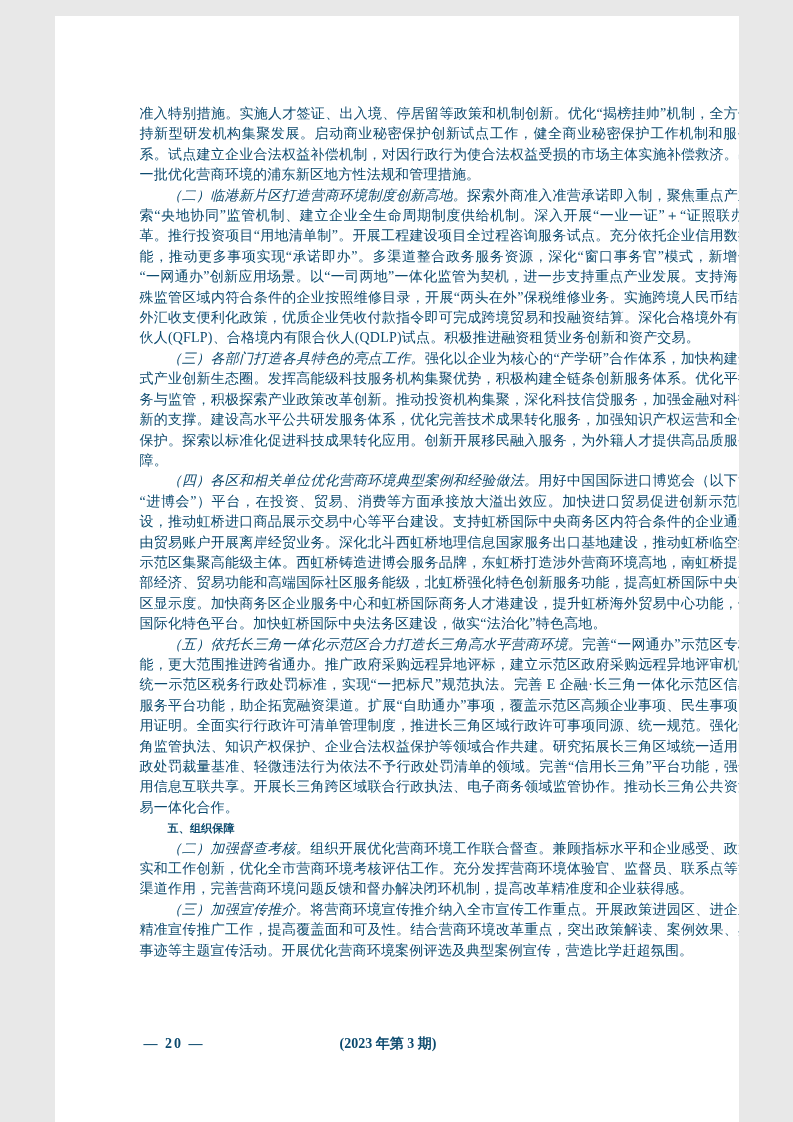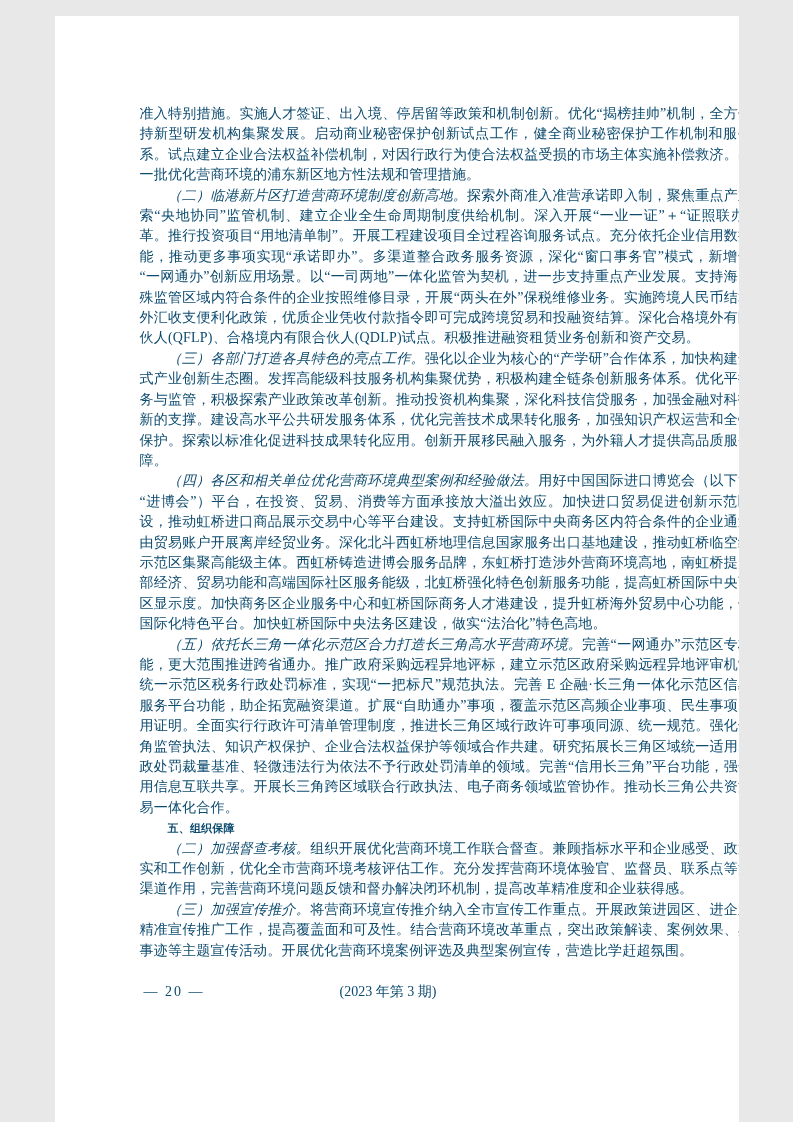--- a/index.html
+++ b/index.html
@@ -43,25 +43,26 @@
     font-weight: bold;
     font-size: 11px;
   }
   .lead {
     
     font-style: italic;
   }
   .page-footer {
     position: absolute;
     left: 85px;
-    top: 964px;
+    top: 1016px;
     width: 627px;
     height: 24px;
     font-size: 14px;
     line-height: 24px;
+    font-weight: bold;
   }
   .page-number {
     position: absolute;
     left: 4px;
     top: 0;
     letter-spacing: 2px;
   }
   .issue-label {
     position: absolute;
     left: 200px;

